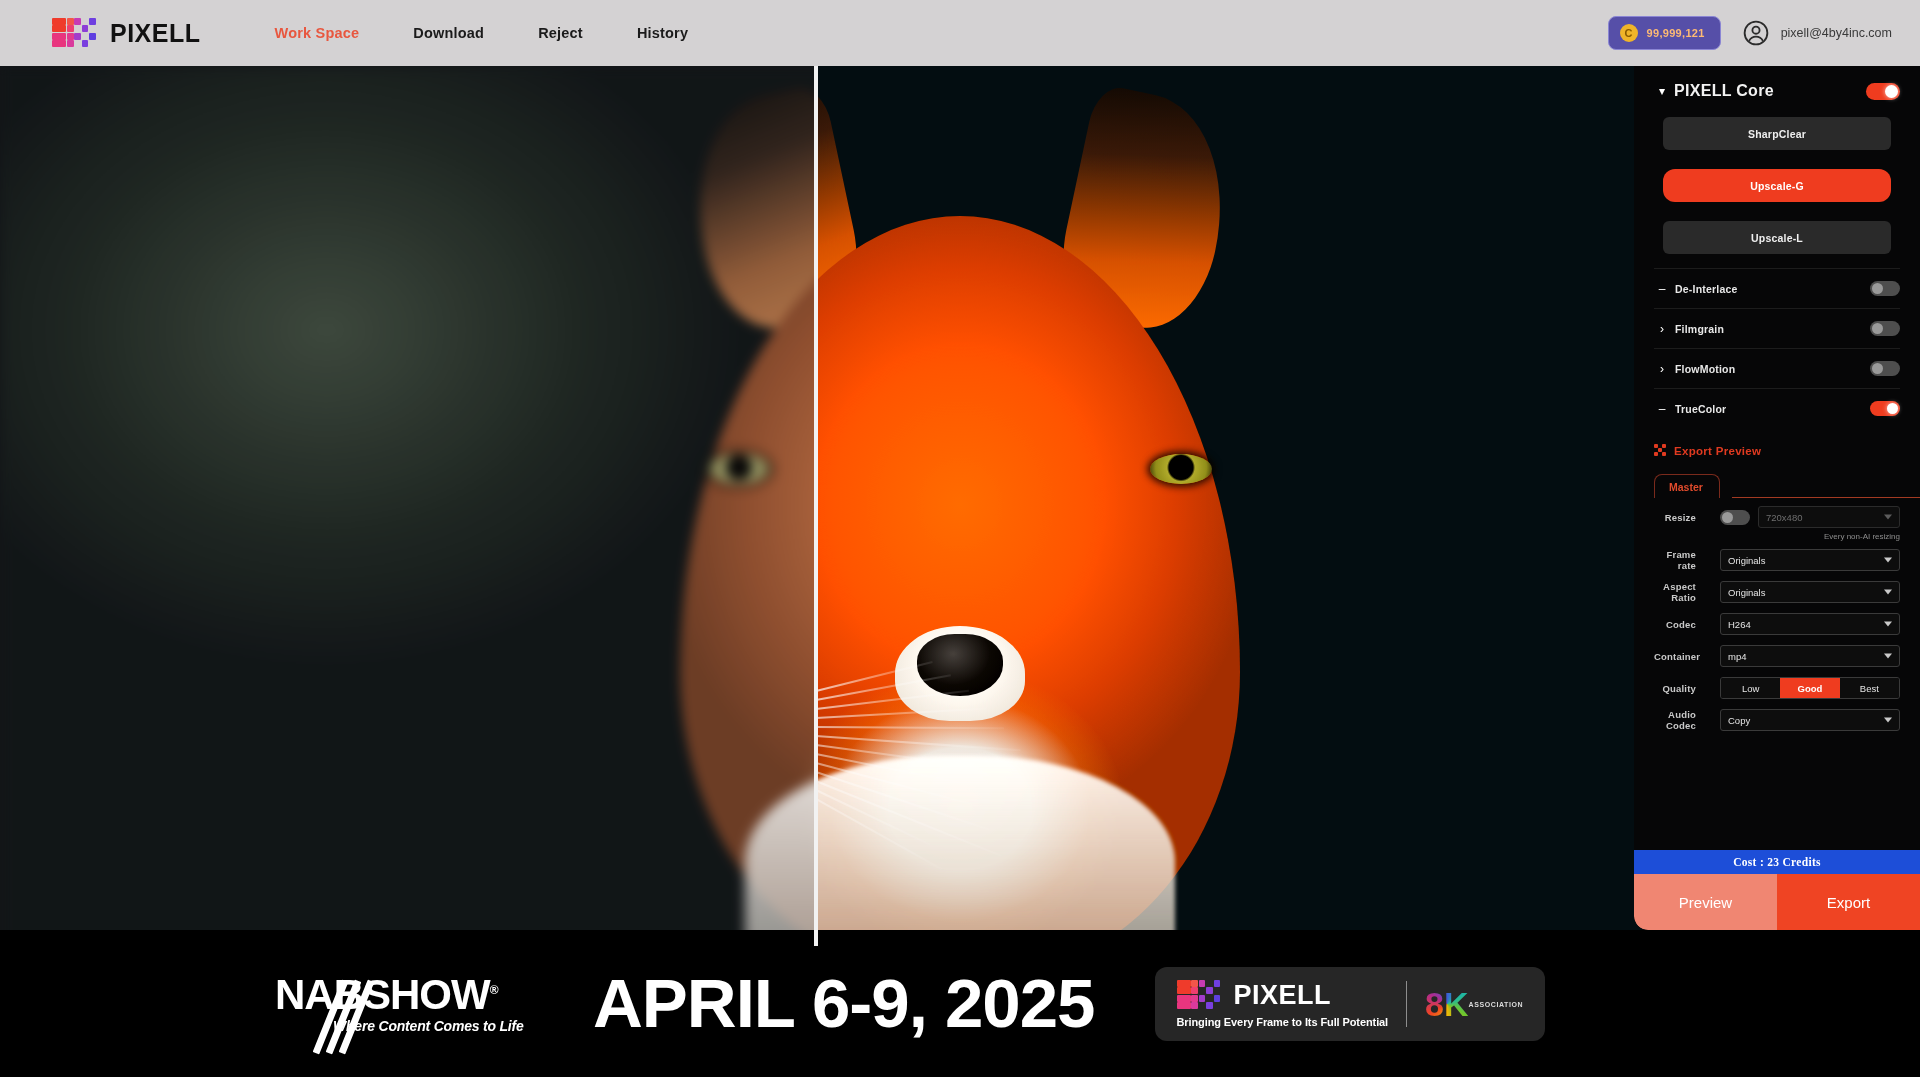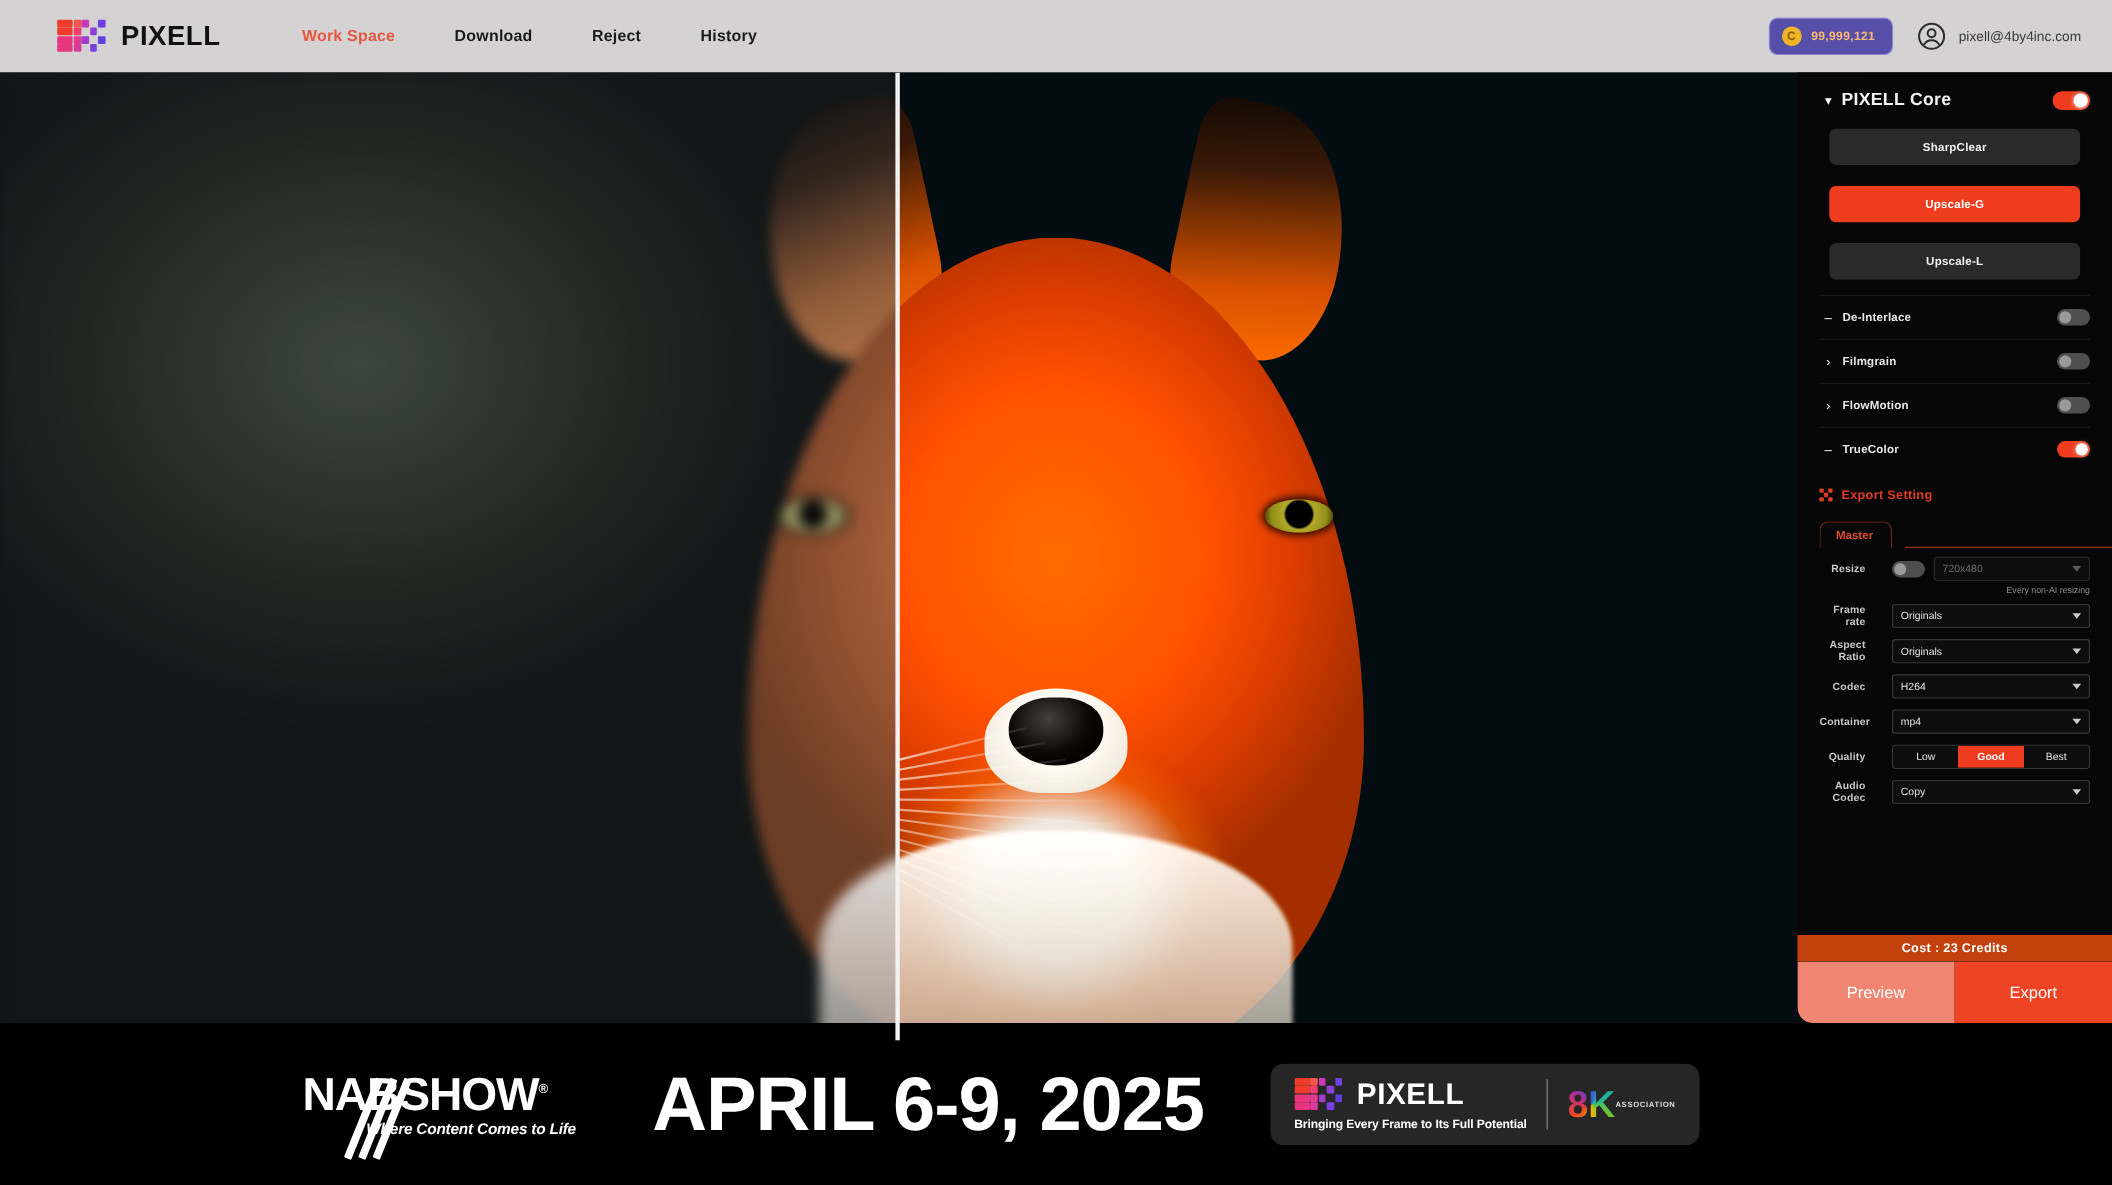--- a/index.html
+++ b/index.html
@@ -159,21 +159,21 @@
   .toggle.sm .knob { width: 11px; height: 11px; }
   .toggle.sm.on .knob { left: 17px; }
 
   .mode-btns { display: flex; flex-direction: column; gap: 19px; margin-top: 6px; padding: 0 9px;}
   .mode-btn {
     height: 33px; border-radius: 6px; background: #2a2a2a;
     display: flex; align-items: center; justify-content: center;
     font-size: 10.5px; font-weight: bold; color: #efefef; cursor: pointer;
     letter-spacing: .2px;
   }
-  .mode-btn.active { background: #ef3c1f; color: #fff; }
+  .mode-btn.active { background: #ef3c1f; color: #fff; border-radius: 12px; }
 
   .row {
     display: flex; align-items: center; height: 40px;
     border-top: 1px solid #1c1c1c;
   }
   .row:first-of-type { border-top: 1px solid #1c1c1c; }
   .rows { margin-top: 14px; }
   .row .chev { color: #ffffff; }
   .row-label { font-size: 10.5px; font-weight: bold; color: #e8e8e8; margin-left: 5px; letter-spacing: .2px;}
 
@@ -209,23 +209,23 @@
   .hint { font-size: 8px; color: #8e8e8e; text-align: right; margin-top: 2px; }
 
   .seg { flex: 1; display: flex; height: 22px; border: 1px solid #3a3a3a; border-radius: 3px; overflow: hidden; }
   .seg div {
     flex: 1; display: flex; align-items: center; justify-content: center;
     font-size: 9.5px; color: #e4e4e4; cursor: pointer; background: #0d0d0d;
   }
   .seg div.on { background: #ef3c1f; color: #fff; font-weight: bold; }
 
   .cost {
-    height: 24px; background: #c2410c; color: #fff;
+    height: 24px; background: #1d4ed8; color: #fff;
     display: flex; align-items: center; justify-content: center;
-    font-size: 11.5px; font-weight: bold; letter-spacing: .3px;
+    font-size: 11.5px; font-weight: bold; letter-spacing: .3px; font-family: Liberation Serif, serif;
   }
   .actions { display: flex; height: 56px; border-bottom-left-radius: 14px; overflow: hidden; }
   .act {
     flex: 1; display: flex; align-items: center; justify-content: center;
     font-size: 15px; color: #fff; cursor: pointer;
   }
   .act.preview { background: #f08672; border-bottom-left-radius: 14px; }
   .act.export { background: #ef4423; }
 
   
@@ -404,21 +404,21 @@
       </div>
 
       <div class="export-head">
         <span class="export-ic" id="exportIc">
             <i style="left: 0px; top: 0px;"></i>
             <i style="left: 8px; top: 0px;"></i>
             <i style="left: 4px; top: 4px;"></i>
             <i style="left: 0px; top: 8px;"></i>
             <i style="left: 8px; top: 8px;"></i>
           </span>
-        <span class="export-title">Export Setting</span>
+        <span class="export-title">Export Preview</span>
       </div>
 
       <div class="tabs">
         <div class="tab">Master</div>
         <div class="tab-rule"></div>
       </div>
 
       <div class="ctrl-row">
         <span class="ctrl-label">Resize</span>
         <span class="toggle sm" style="margin-left:0;margin-right:8px">

